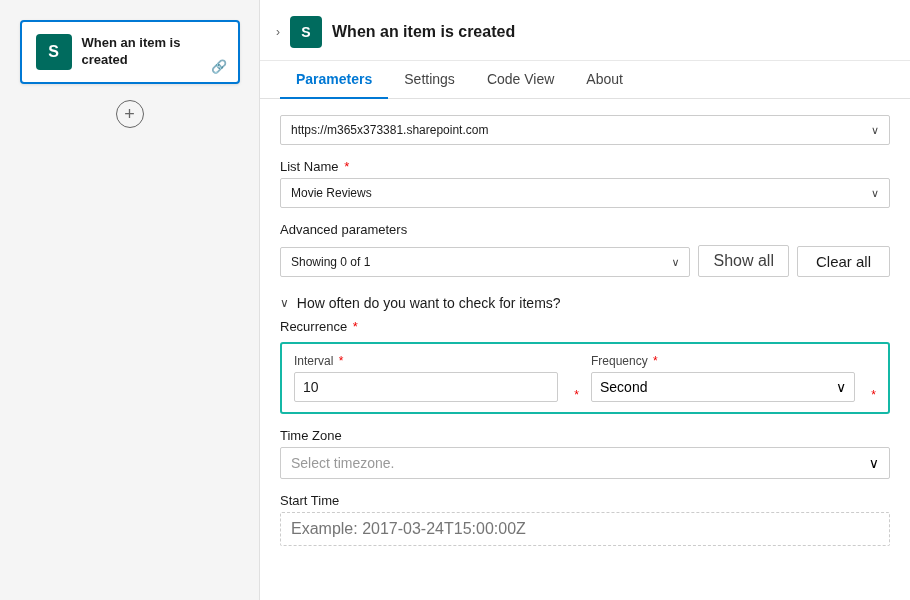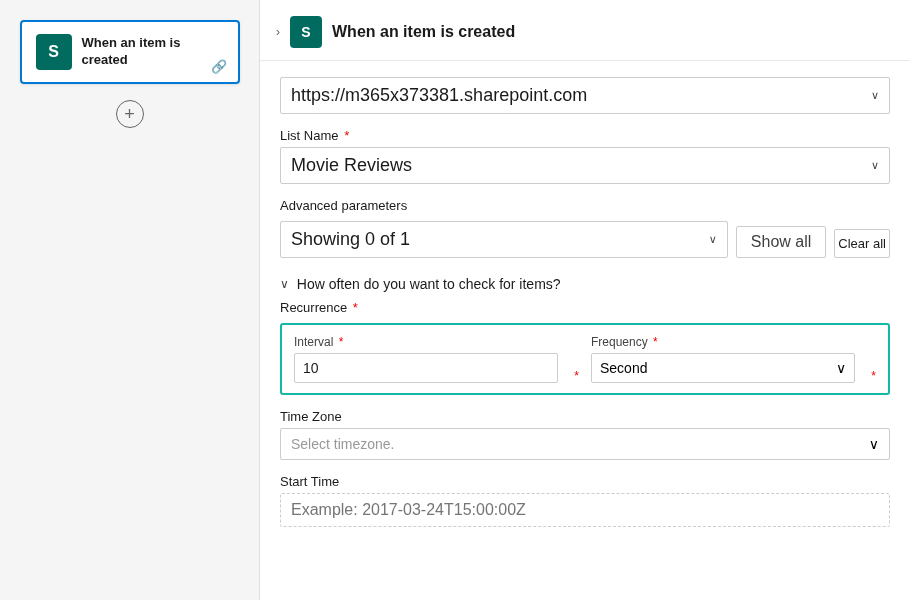--- a/index.html
+++ b/index.html
@@ -180,21 +180,21 @@
       border: 1px solid #ccc;
       border-radius: 2px;
       padding: 7px 10px;
       background: #fff;
       cursor: pointer;
       justify-content: space-between;
     }
 
     .dropdown-value {
       color: #1a1a1a;
-      font-size: 18px;
+      font-size: 12px;
     }
 
     .dropdown-chevron {
       color: #444;
       font-size: 11px;
     }
 
     
     .advanced-row {
       display: flex;
@@ -220,25 +220,25 @@
       border: 1px solid #ccc;
       border-radius: 2px;
       background: #fff;
       font-size: 16px;
       cursor: pointer;
       color: #404040;
       white-space: nowrap;
     }
 
     .btn-clear-all {
-      padding: 6px 3px;
-      border: 1px solid #ccc;
-      border-radius: 2px;
-      background: #fff;
-      font-size: 13px;
+      padding: 6px 18px;
+      border: 1px solid #ccc;
+      border-radius: 2px;
+      background: #fff;
+      font-size: 15px;
       cursor: pointer;
       color: #1a1a1a;
       white-space: nowrap;
     }
 
     
     .recurrence-header {
       display: flex;
       align-items: center;
       gap: 8px;
@@ -361,20 +361,26 @@
 <div class="right-panel">
 
   <div class="panel-header">
     <span class="chevron-right">›</span>
     <div class="header-icon">
       <span>S</span>
     </div>
     <span class="panel-title">When an item is created</span>
   </div>
 
+  <div class="tabs">
+    <div class="tab active">Parameters</div>
+    <div class="tab">Settings</div>
+    <div class="tab">Code View</div>
+    <div class="tab">About</div>
+  </div>
 
   <div class="panel-content">
 
     <div class="field-group">
       <div class="dropdown-field">
         <span class="dropdown-value">https://m365x373381.sharepoint.com</span>
         <span class="dropdown-chevron">∨</span>
       </div>
     </div>
 

